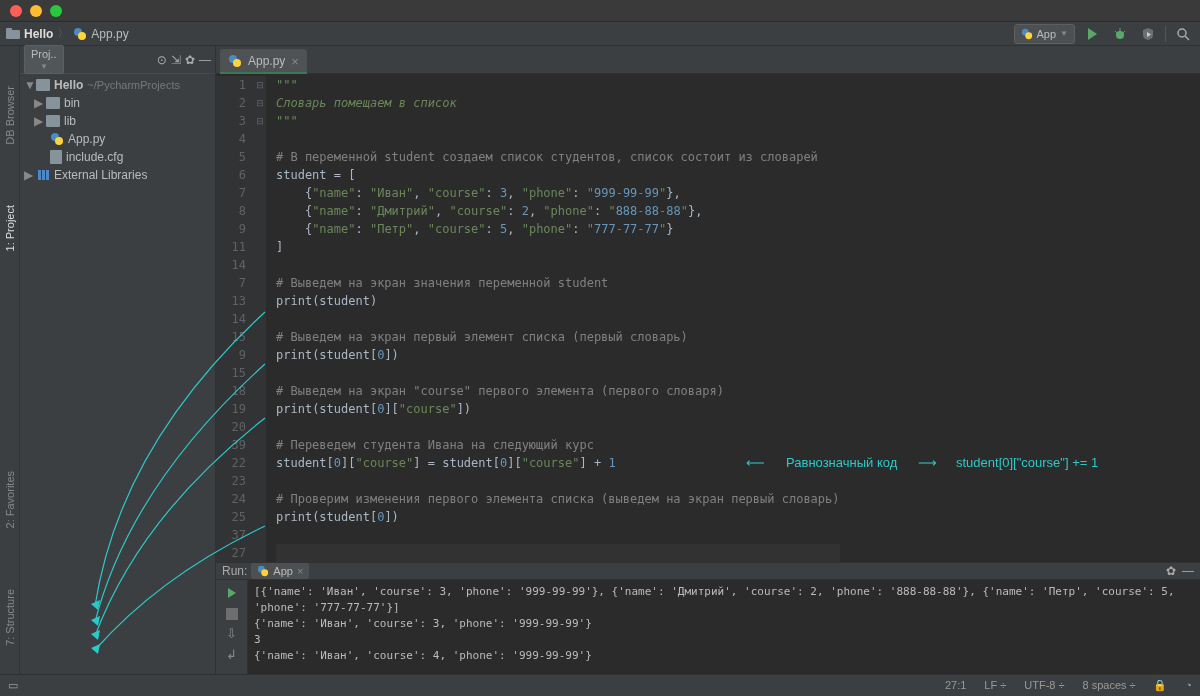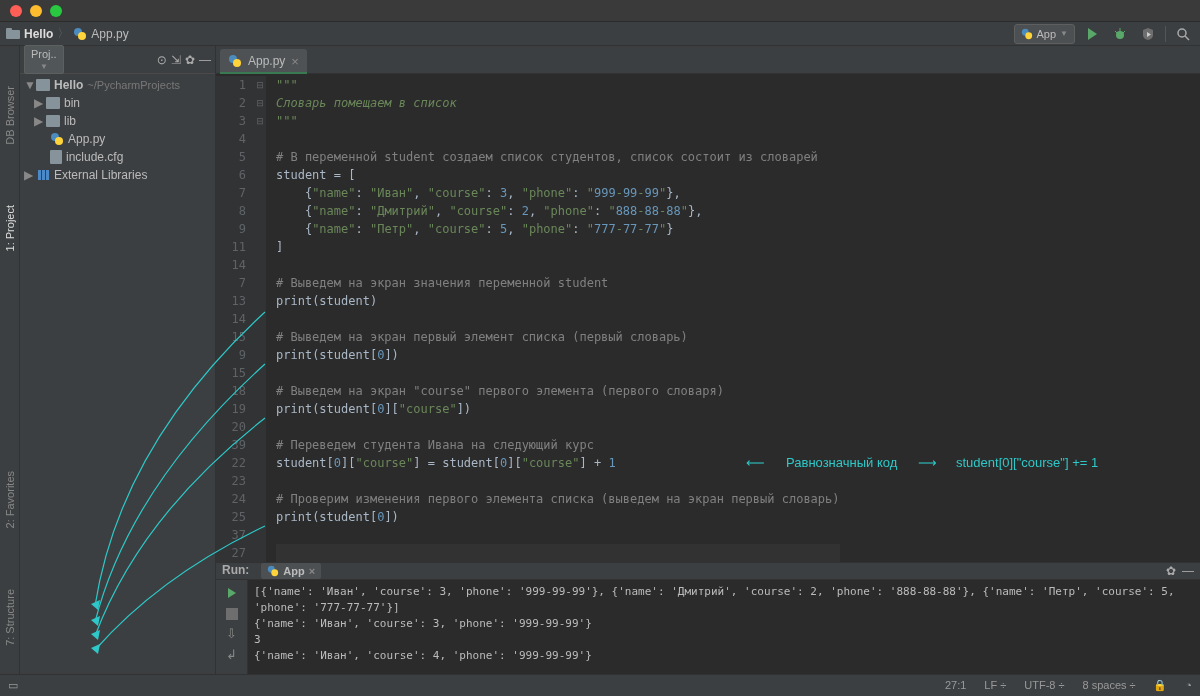--- a/index.html
+++ b/index.html
@@ -60,21 +60,21 @@
 .s-num { color: #6897bb; }
 .s-fn { color: #a9b7c6; }
 .s-id { color: #a9b7c6; }
 .caret-line { background: #323232; }
 .annot-text { position: absolute; color: #2ec8c8; font-size: 13px; font-weight: 400; white-space: nowrap; }
 
 
 .tool-window { height: 138px; border-top: 1px solid #323232; background: #2b2b2b; display: flex; flex-direction: column; }
 .tool-left-rail { width: 32px; background: #3c3f41; display: flex; flex-direction: column; align-items: center; padding-top: 4px; gap: 6px; border-right: 1px solid #323232; }
 .tw-header { height: 24px; background: #3c3f41; display: flex; align-items: center; justify-content: space-between; padding: 0 6px; border-bottom: 1px solid #323232; }
-.tw-tabs { display: flex; align-items: flex-start; gap: 12px; font-size: 12px; font-weight: bold; }
+.tw-tabs { display: flex; align-items: center; gap: 4px; font-size: 12px; }
 .run-tab { display: flex; align-items: center; gap: 4px; background: #4c5052; padding: 2px 6px; border-radius: 2px; font-size: 11px; }
 .tw-body { flex: 1; display: flex; }
 .console { flex: 1; font-family: 'Menlo','Consolas',monospace; font-size: 11px; line-height: 16px; padding: 4px 6px; color: #bbbbbb; white-space: pre-wrap; overflow: hidden; }
 
 
 .status-bar { position: absolute; bottom: 0; left: 0; right: 0; height: 22px; background: #3c3f41; border-top: 1px solid #323232; display: flex; align-items: center; justify-content: space-between; padding: 0 8px; font-size: 11px; color: #999; }
 .sb-right { display: flex; gap: 18px; }
 .lock-ic::before { content: "🔒"; font-size: 11px; }
 
 svg { display: block; }

